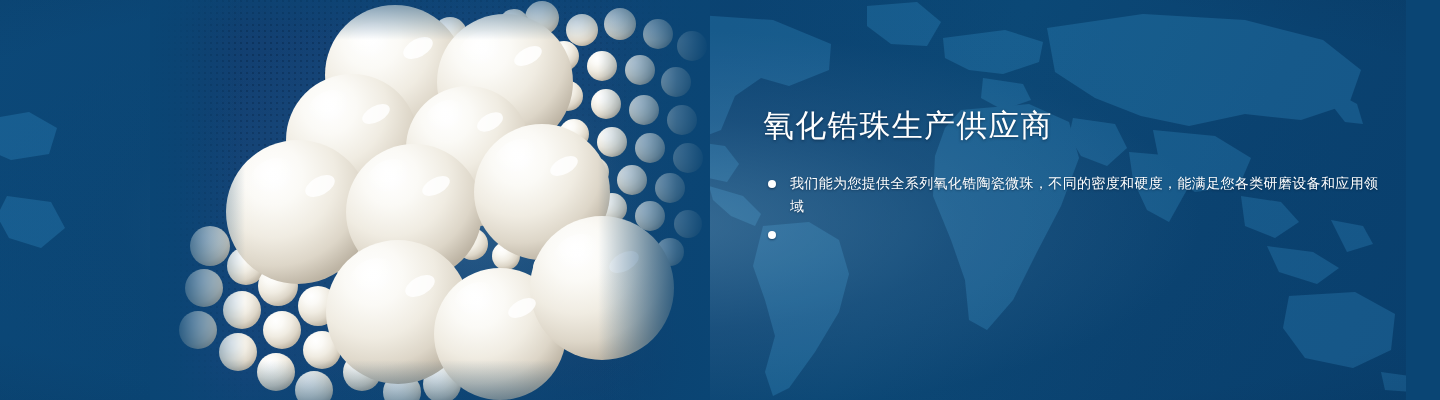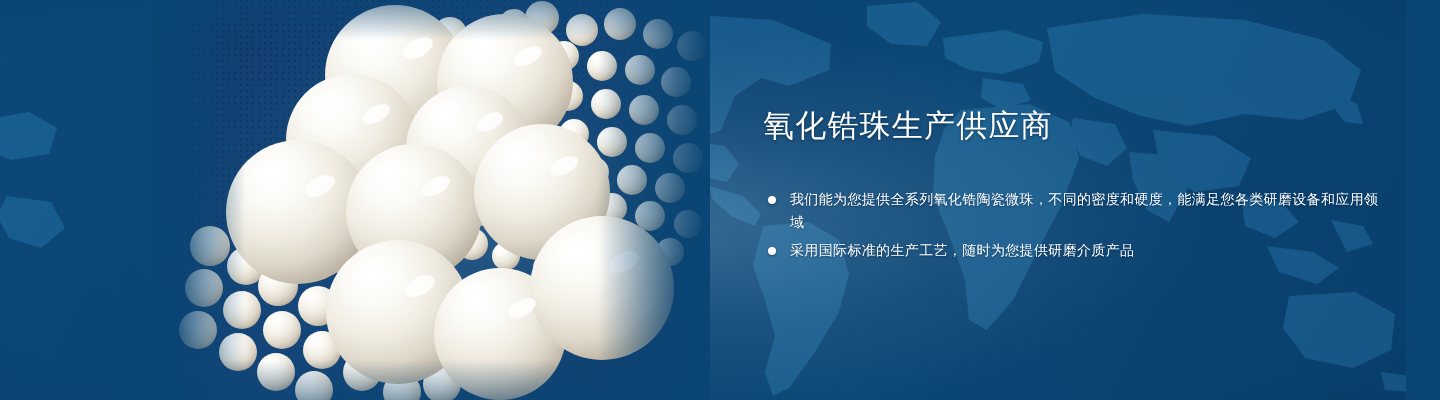--- a/index.html
+++ b/index.html
@@ -115,21 +115,21 @@
     font-size: 31px;
     line-height: 40px;
     font-weight: 400;
     color: #ffffff;
     letter-spacing: 1.2px;
     text-shadow: 0 1px 3px rgba(0,24,48,.55);
     white-space: nowrap;
   }
   .bullets {
     list-style: none;
-    margin: 42px 0 0 0;
+    margin: 26px 0 0 0;
     padding: 0;
   }
   .bullet {
     position: relative;
     padding-left: 27px;
     margin-bottom: 5px;
     color: #ffffff;
     font-size: 14px;
     line-height: 23px;
     letter-spacing: .35px;
@@ -340,18 +340,17 @@
   <div class="copy">
     <h1 class="headline">氧化锆珠生产供应商</h1>
 
     <ul class="bullets">
       <li class="bullet">
         <span class="dot"></span>
         <span>我们能为您提供全系列氧化锆陶瓷微珠，不同的密度和硬度，能满足您各类研磨设备和应用领域</span>
       </li>
       <li class="bullet">
         <span class="dot"></span>
-        <span>采用国际标准的生产工艺，随时为您提供研磨介质产品</span>
       </li>
     </ul>
   </div>
 
 </div>
 
 </body></html>

